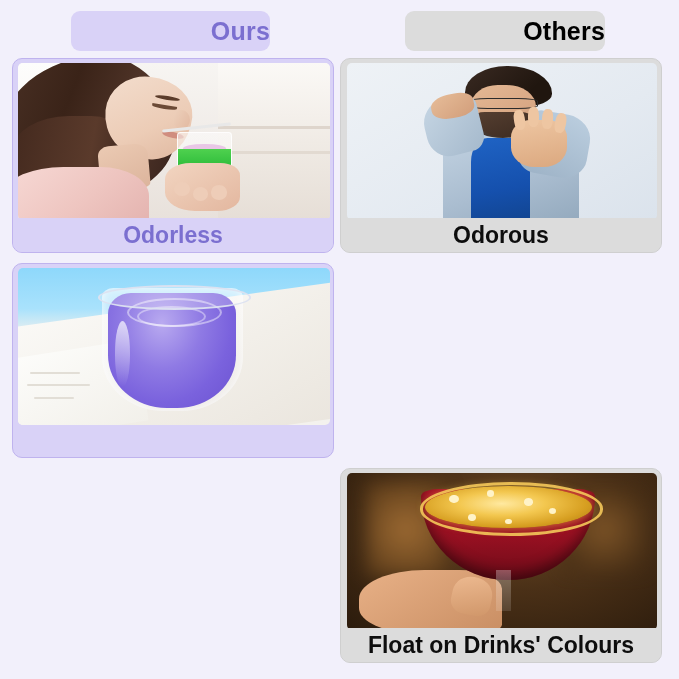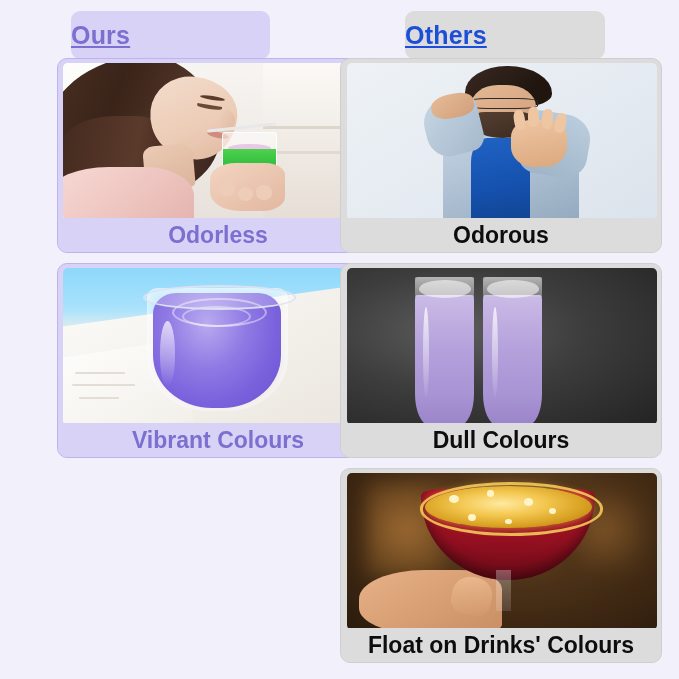--- a/index.html
+++ b/index.html
@@ -23,42 +23,41 @@
   
   .header-row {
     position: absolute;
     top: 11px;
     left: 0;
     width: 679px;
     height: 40px;
   }
   .badge {
     position: absolute;
-    height: 48px;
+    height: 40px;
     border-radius: 9px;
     display: flex;
     align-items: center;
-    justify-content: flex-start;
+    justify-content: flex-end;
     font-size: 25px;
     font-weight: bold;
     letter-spacing: 0.2px;
     user-select: none;
-    text-decoration: underline;
   }
   .badge-ours {
     left: 71px;
     width: 199px;
     background: #d9d2f7;
     color: #7b6fd0;
   }
   .badge-others {
     left: 405px;
     width: 200px;
     background: #dcdcdc;
-    color: #1d4ed8;
+    color: #000000;
   }
 
   
   .grid {
     position: absolute;
     top: 58px;
     left: 12px;
     width: 655px;
     height: 612px;
   }
@@ -71,21 +70,21 @@
     box-sizing: border-box;
   }
   .card.ours {
     background: #d9d2f7;
     border: 1px solid #bfb3ee;
   }
   .card.others {
     background: #dcdcdc;
     border: 1px solid #cfcfcf;
   }
-  .col-left  { left: 0px; margin-left: 45px; }
+  .col-left  { left: 0px; }
   .col-right { left: 328px; }
   .row-1 { top: 0px; }
   .row-2 { top: 205px; }
   .row-3 { top: 410px; }
 
   .photo {
     position: absolute;
     top: 4px;
     left: 5px;
     width: 312px;
@@ -381,42 +380,22 @@
           <div class="line" style="left:3%;  top:74%; width:20%;"></div>
           <div class="line" style="left:5%;  top:82%; width:13%;"></div>
           <div class="gl"></div>
           <div class="liq"></div>
           <div class="swirl"></div>
           <div class="swirl2"></div>
           <div class="rim"></div>
           <div class="hl"></div>
         </div>
       </div>
-      <div class="label">Vibrant Colours</div>
-    </div>
-
-    <div class="card others col-right row-2">
-      <div class="photo">
-        <div class="scene s2r">
-          <div class="flute fl1">
-            <div class="fliq"></div>
-            <div class="ftop"></div>
-            <div class="fbub"></div>
-            <div class="fhl"></div>
-          </div>
-          <div class="flute fl2">
-            <div class="fliq"></div>
-            <div class="ftop"></div>
-            <div class="fbub"></div>
-            <div class="fhl"></div>
-          </div>
-        </div>
-      </div>
-      <div class="label">Dull Colours</div>
-    </div>
+    </div>
+
 
 
     <div class="card others col-right row-3">
       <div class="photo">
         <div class="scene s3r">
           <div class="bkblur"></div>
           <div class="bkblur2"></div>
           <div class="hand"></div>
           <div class="coupe"></div>
           <div class="stem"></div>

